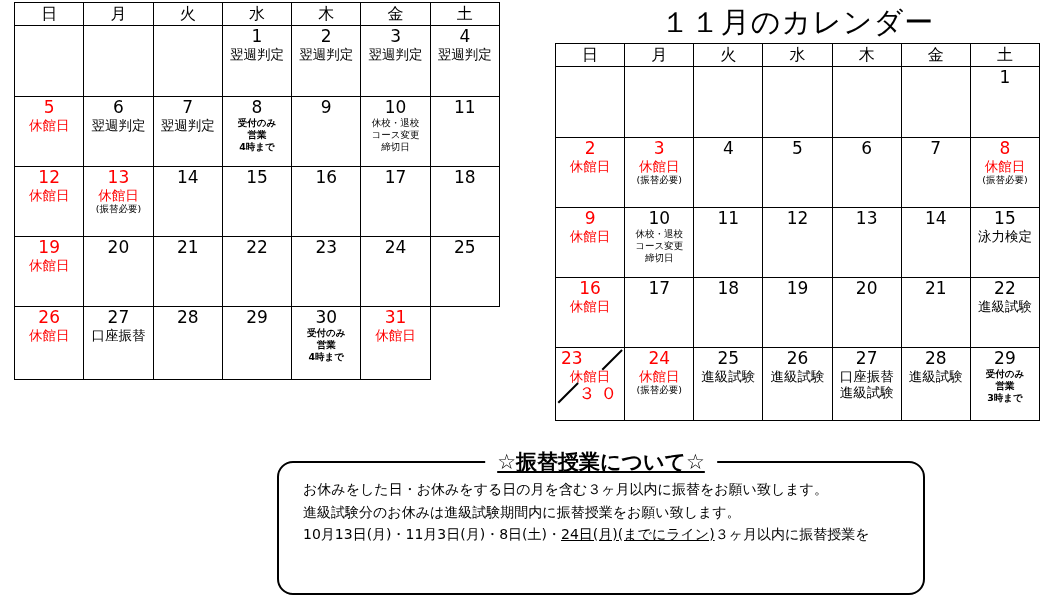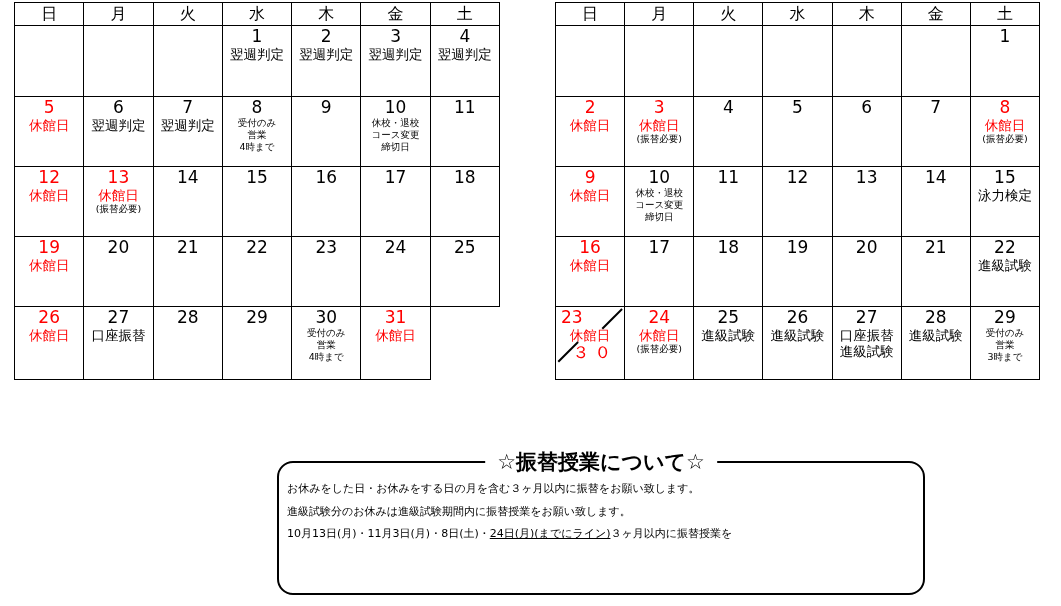--- a/index.html
+++ b/index.html
@@ -25,37 +25,37 @@
   td.absent{border-right:none;border-bottom:none;background:#fff;}
   .cell{
     height:100%;box-sizing:border-box;position:relative;
     display:flex;flex-direction:column;justify-content:space-between;
     align-items:center;padding:1px 0 3px;
   }
   .day{font-size:17px;line-height:19px;}
   .red{color:#ff0000;}
   .note{font-size:13.5px;line-height:16px;white-space:nowrap;}
   .note.small{font-size:9.5px;line-height:12px;}
-  .bold{font-weight:normal;}
+  .bold{font-weight:bold;}
   
   .cell.split .split-d1{align-self:flex-start;margin-left:5px;}
-  .cell.split .split-d2{align-self:flex-end;margin-right:8px;letter-spacing:5px;}
+  .cell.split .split-d2{align-self:flex-end;margin-right:2px;letter-spacing:5px;}
   .slash{position:absolute;width:28px;height:1.5px;background:#000;}
   .slash.tr{top:11px;right:-2px;transform:rotate(-45deg);}
   .slash.bl{bottom:13px;left:-2px;transform:rotate(-45deg);}
   
   .notice{
     position:absolute;left:277px;top:461px;width:648px;height:134px;
     border:2px solid #000;border-radius:16px;box-sizing:border-box;background:#fff;
   }
   .notice-title{
     position:absolute;top:-15px;left:50%;transform:translateX(-50%);
-    background:#fff;padding:0 12px;font-size:21px;font-weight:bold;white-space:nowrap;
+    background:#fff;padding:0 12px;font-size:21px;font-weight:bold;white-space:nowrap;text-decoration:underline;
   }
-  .notice-lines{padding:15px 12px 0 8px;font-size:11px;line-height:22.5px;}
+  .notice-lines{padding:15px 12px 0 24px;font-size:14px;line-height:22.5px;}
   .nline{white-space:nowrap;}
   .ul{text-decoration:underline;}
 </style>
 </head>
 <body>
 
 <div class="cal oct">
   <table>
       <thead>
         <tr>
@@ -265,20 +265,21 @@
               <span class="note red">休館日</span>
             </div>
           </td>
           <td class="absent"></td>
         </tr>
       </tbody>
     </table>
 </div>
 
 <div class="cal nov">
+  <div class="cal-title">１１月のカレンダー</div>
   <table>
       <thead>
         <tr>
           <th>日</th>
           <th>月</th>
           <th>火</th>
           <th>水</th>
           <th>木</th>
           <th>金</th>
           <th>土</th>

